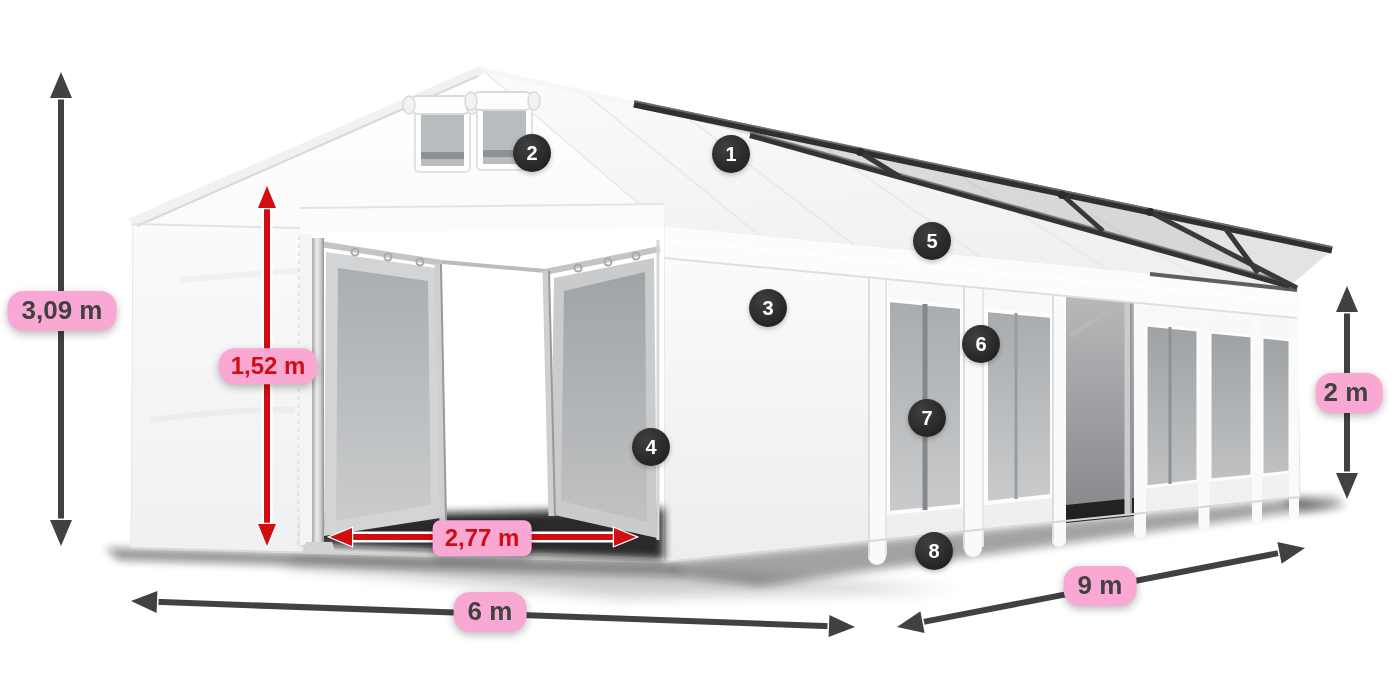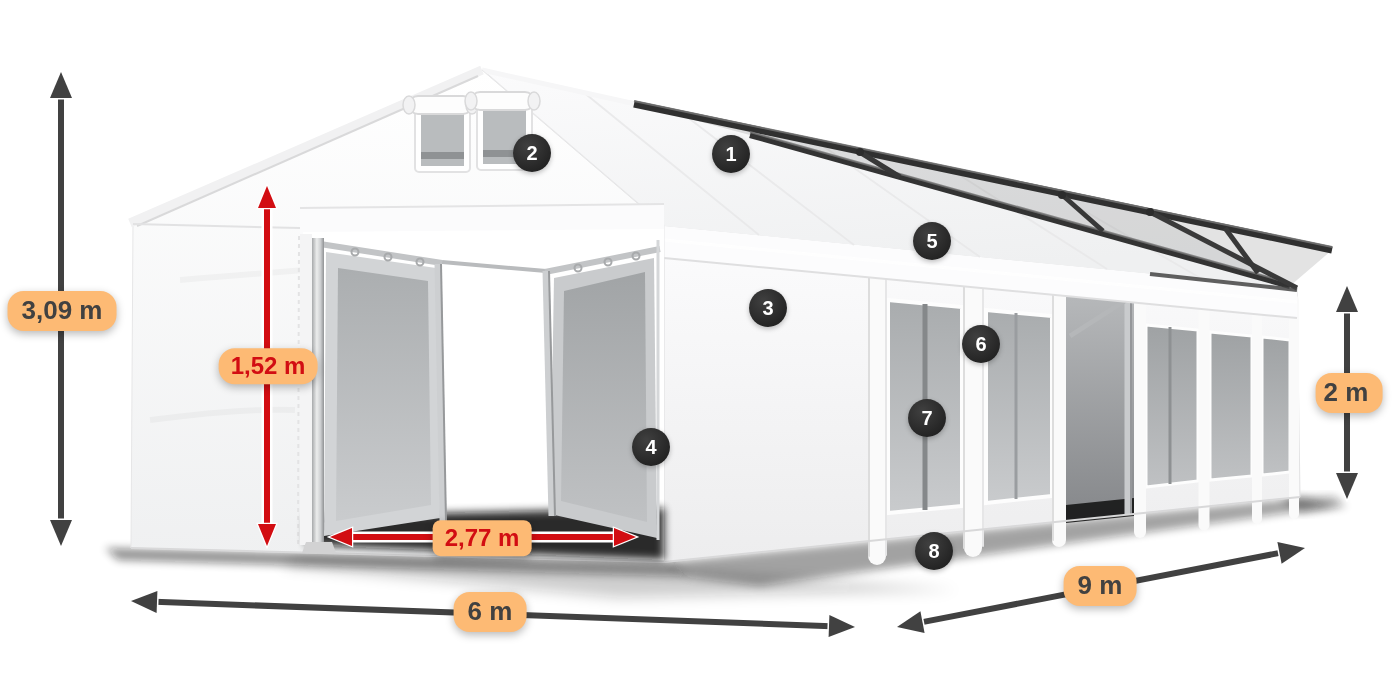--- a/index.html
+++ b/index.html
@@ -3,21 +3,21 @@
 <meta charset="utf-8">
 <style>
   html,body{margin:0;padding:0;background:#ffffff;}
   .stage{
     position:relative;width:1400px;height:700px;background:#ffffff;overflow:hidden;
     font-family:"Liberation Sans","DejaVu Sans",sans-serif;
   }
   .stage svg{position:absolute;left:0;top:0;}
   .pill{
     position:absolute;transform:translate(-50%,-50%);
-    background:#fdba74;border-radius:16px;padding:5px 14px;
+    background:#f9a8d4;border-radius:16px;padding:5px 14px;
     font-weight:bold;font-size:26px;color:#414141;line-height:1.15;
     box-shadow:0 3px 9px rgba(0,0,0,.28);white-space:nowrap;z-index:30;
   }
   .pill.red{color:#d20d12;font-size:24px;padding:4px 12px;}
   .badge{
     position:absolute;transform:translate(-50%,-50%);
     width:38px;height:38px;border-radius:50%;
     background:radial-gradient(circle at 38% 32%, #404040, #232323 75%);
     color:#ffffff;display:flex;align-items:center;justify-content:center;
     font-size:20px;font-weight:bold;z-index:25;

